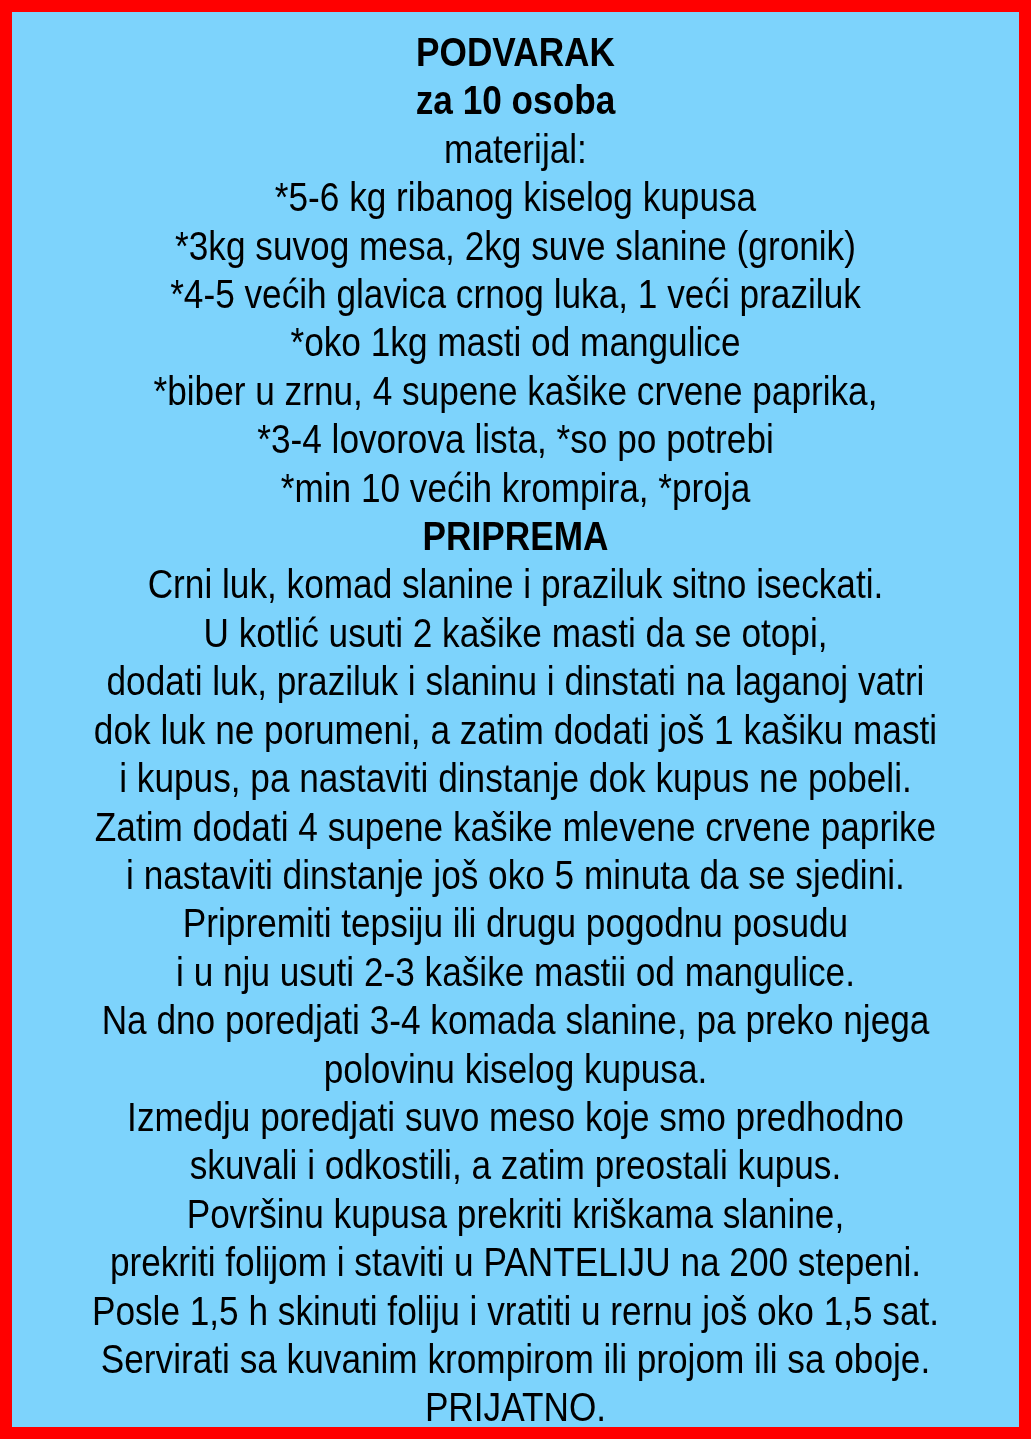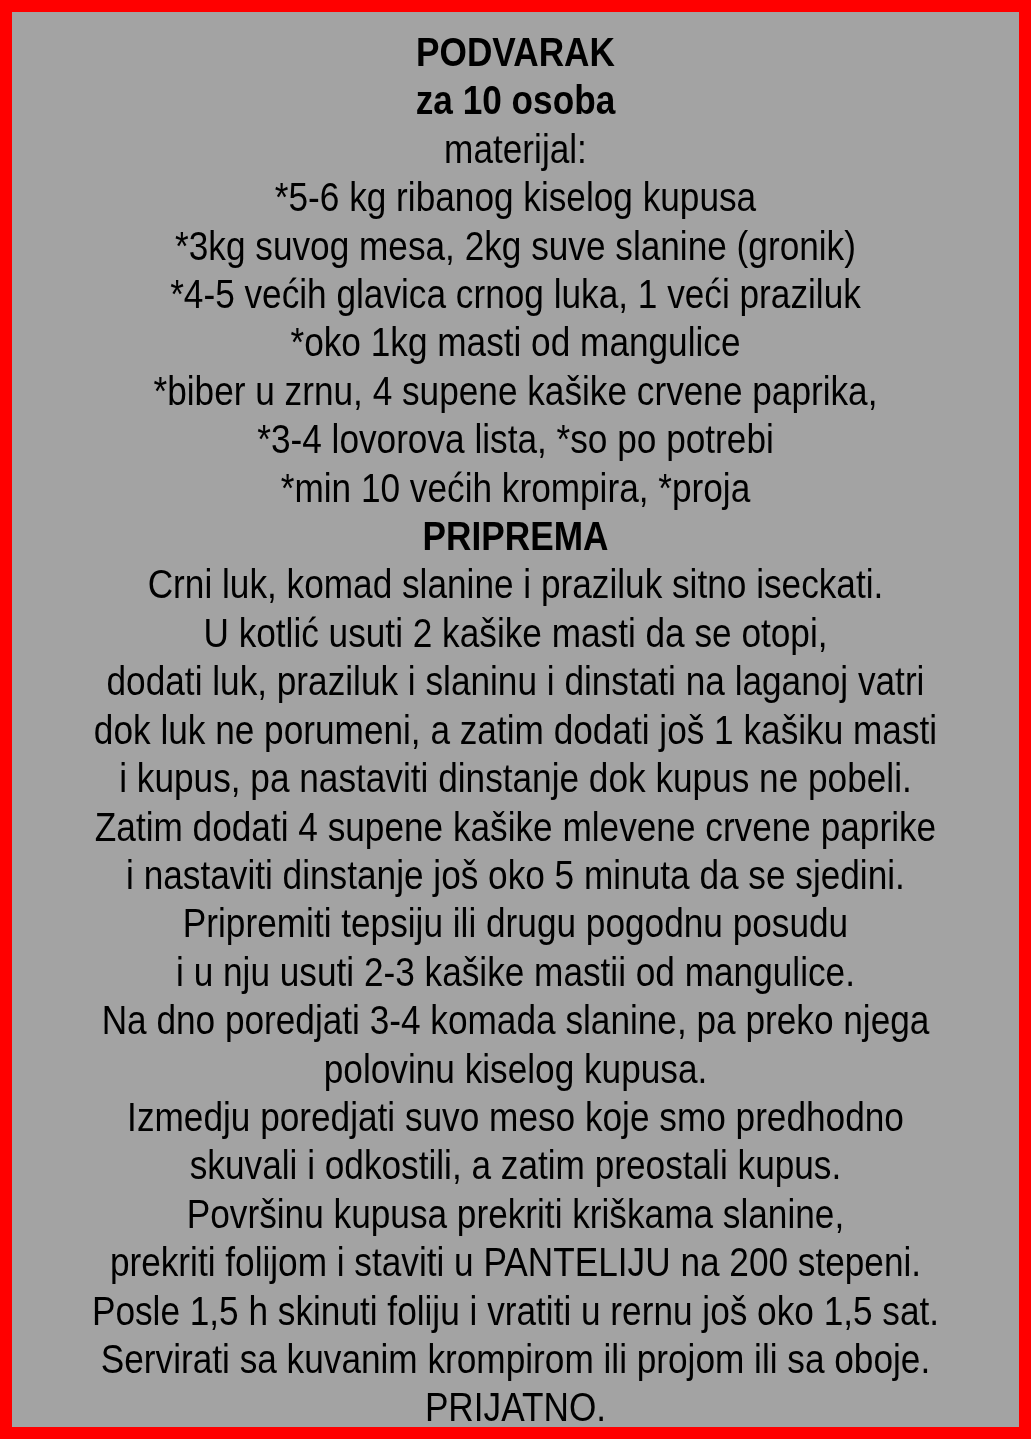--- a/index.html
+++ b/index.html
@@ -34,21 +34,21 @@
   .line {
     font-weight: normal;
   }
   .line.bold {
     font-weight: bold;
   }
 </style>
 </head>
 <body>
 
-<div class="page" style="border-color: rgb(255, 0, 0); background: #a3a3a3;">
+<div class="page" style="border-color: rgb(255, 0, 0); background: #7dd3fc;">
   <div class="recipe-body" style="color: rgb(0, 0, 0);">
       <div class="line bold">PODVARAK</div>
       <div class="line bold">za 10 osoba</div>
       <div class="line">materijal:</div>
       <div class="line">*5-6 kg ribanog kiselog kupusa</div>
       <div class="line">*3kg suvog mesa, 2kg suve slanine (gronik)</div>
       <div class="line">*4-5 većih glavica crnog luka, 1 veći praziluk</div>
       <div class="line">*oko 1kg masti od mangulice</div>
       <div class="line">*biber u zrnu, 4 supene kašike crvene paprika,</div>
       <div class="line">*3-4 lovorova lista, *so po potrebi</div>

